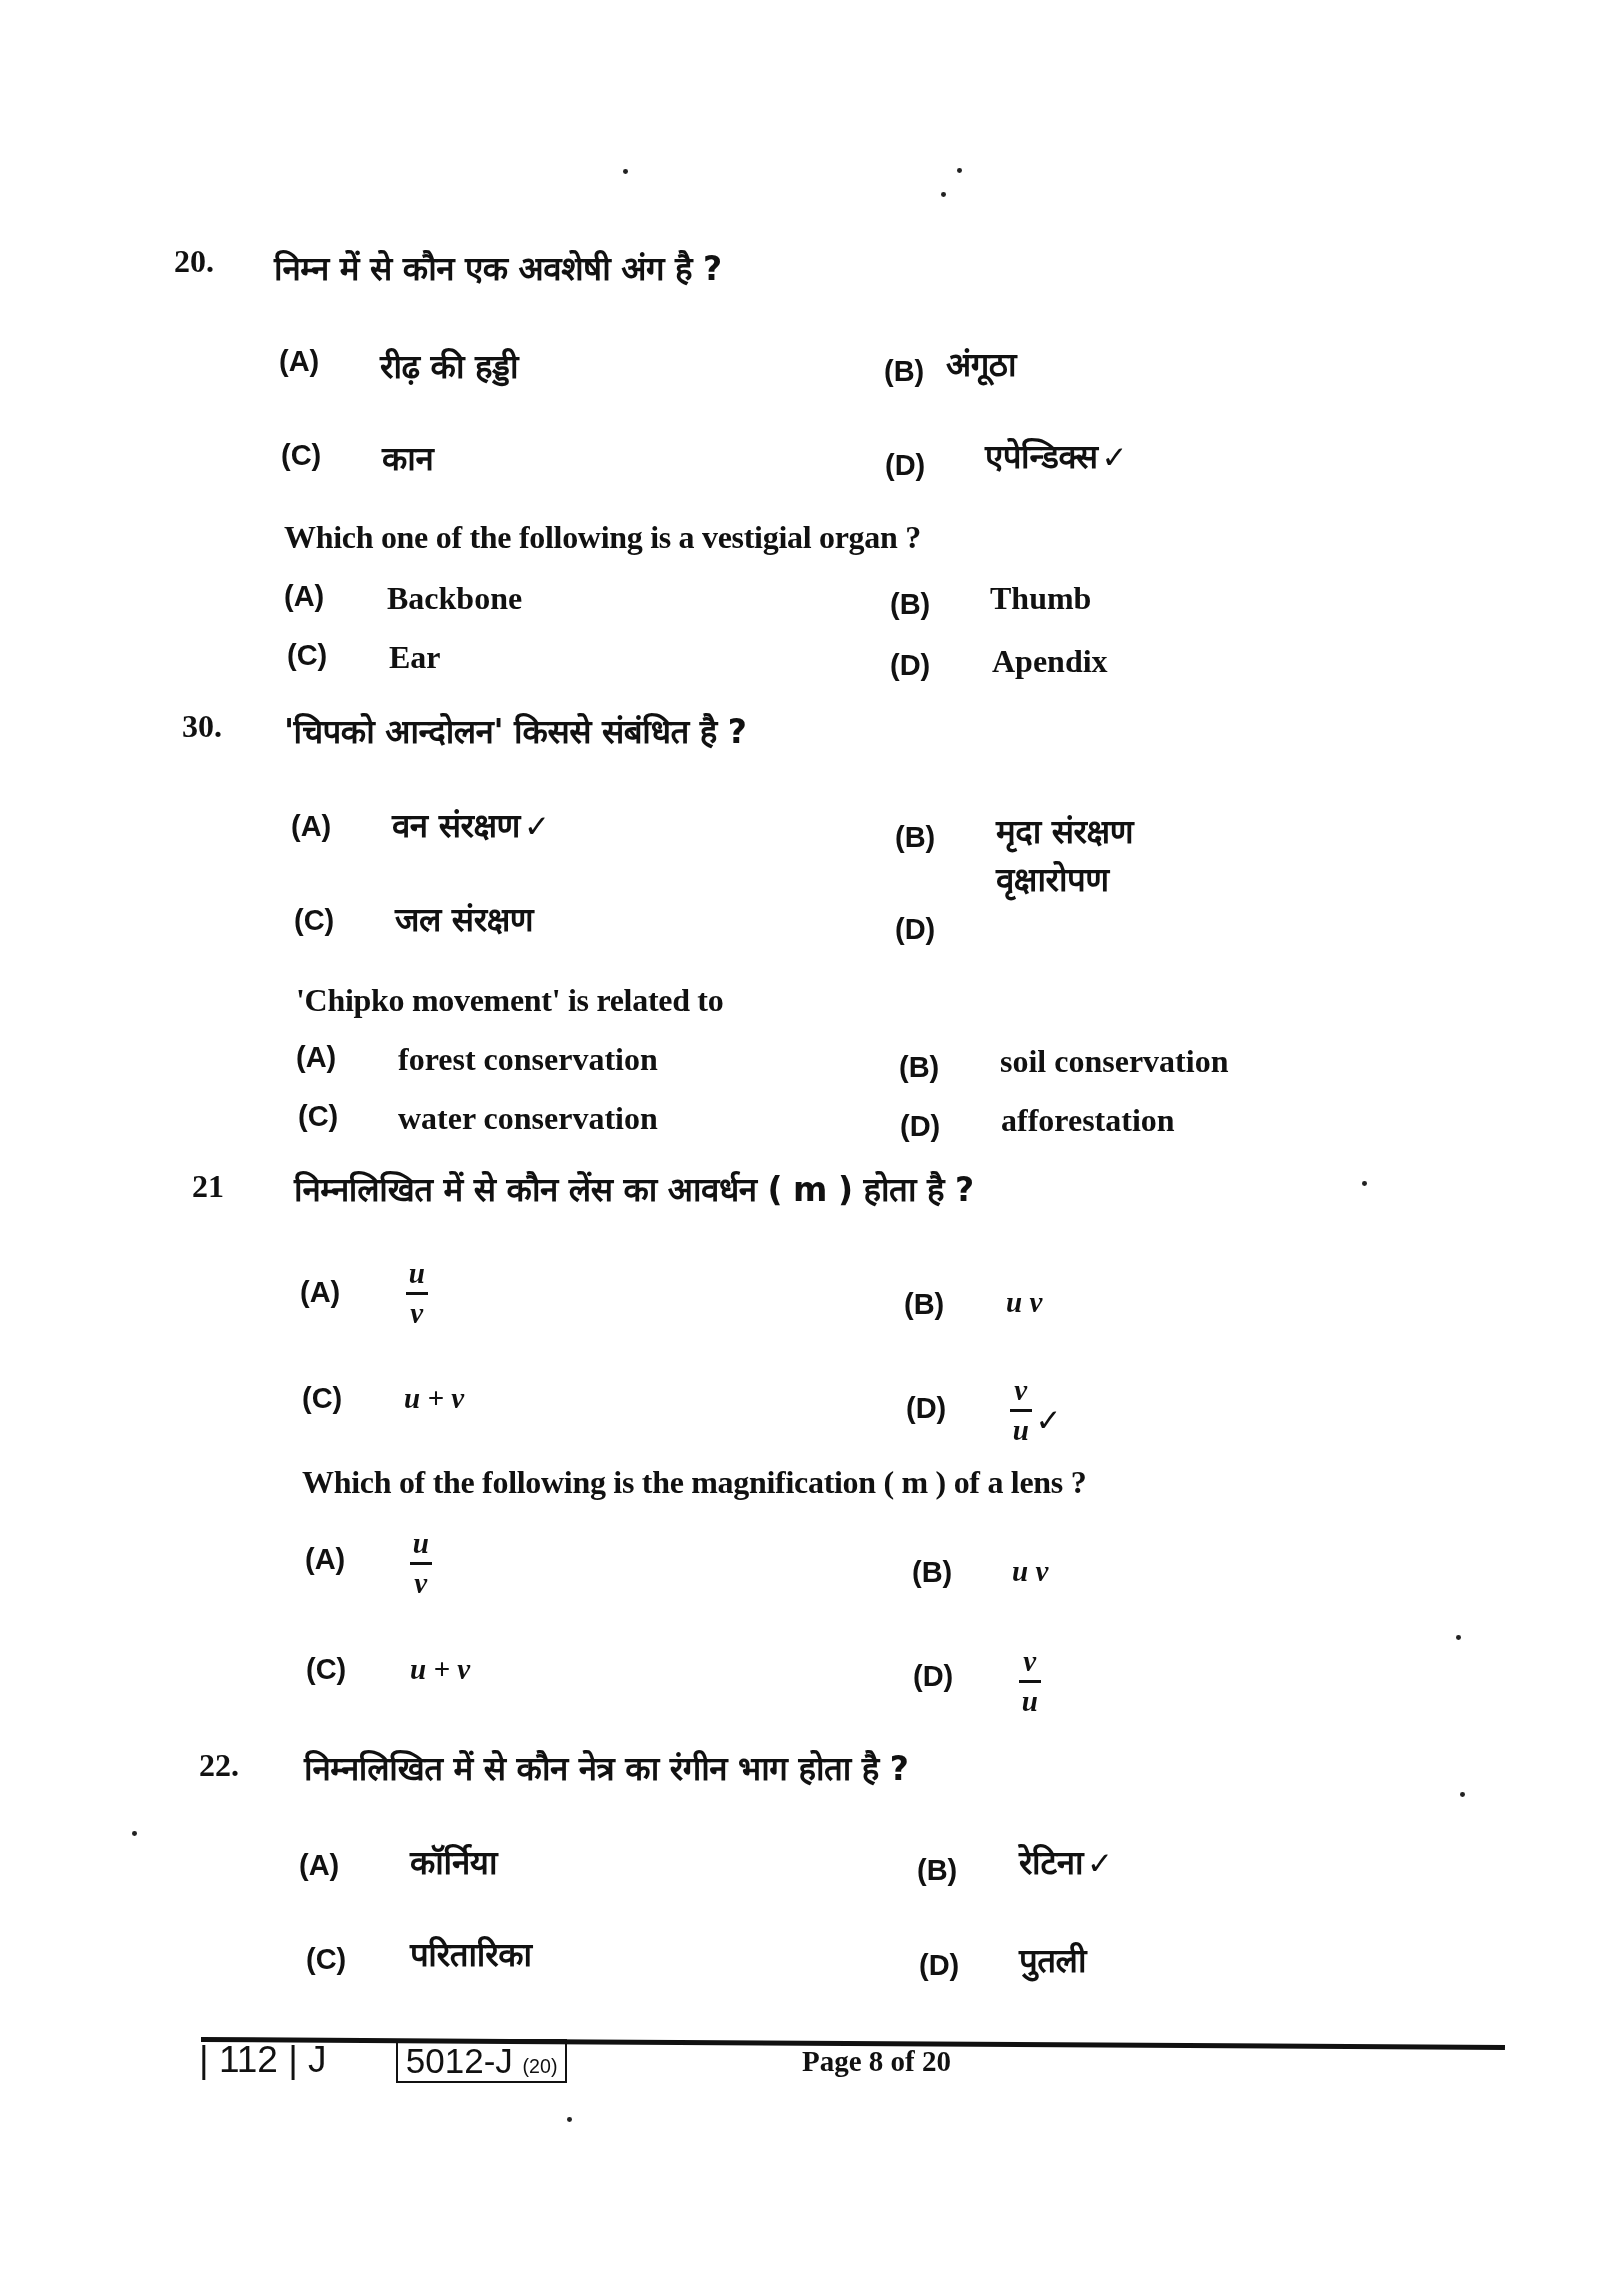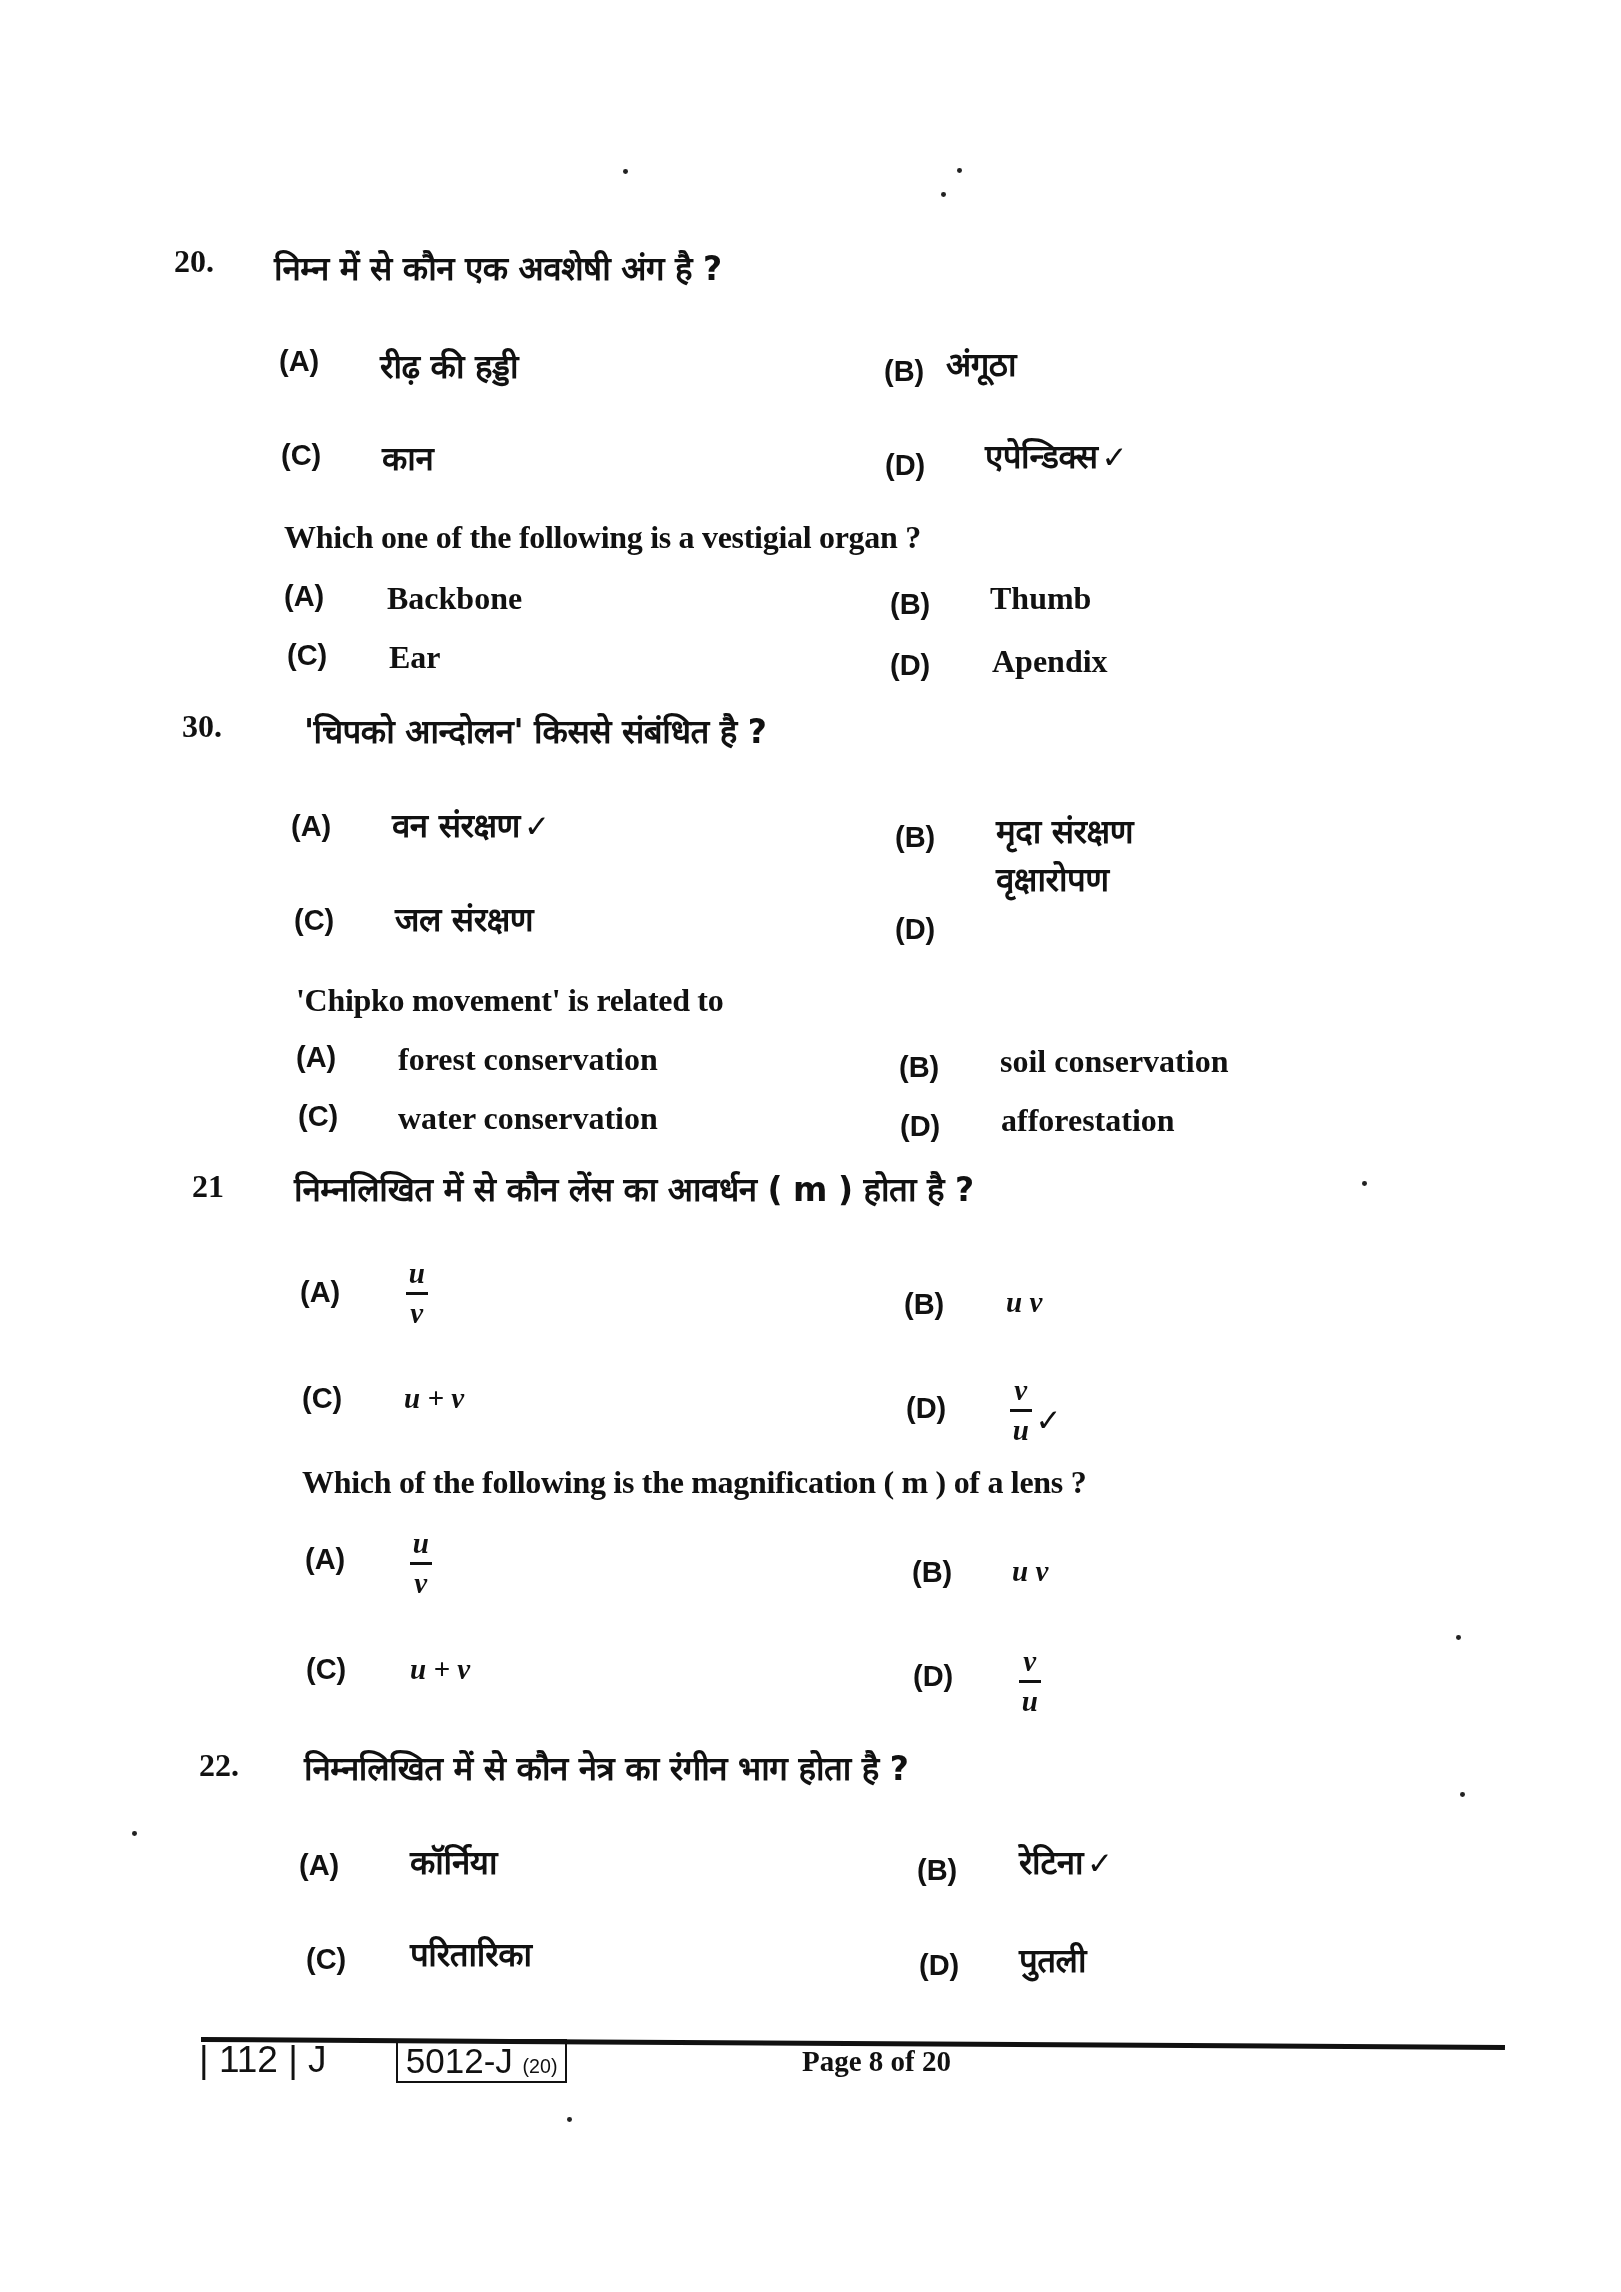--- a/index.html
+++ b/index.html
@@ -54,21 +54,21 @@
   <span class="abs lbl" style="left:890px;top:588px;">(B)</span>
   <span class="abs opt" style="left:990px;top:580px;">Thumb</span>
   <span class="abs lbl" style="left:287px;top:639px;">(C)</span>
   <span class="abs opt" style="left:389px;top:639px;">Ear</span>
   <span class="abs lbl" style="left:890px;top:649px;">(D)</span>
   <span class="abs opt" style="left:992px;top:643px;">Apendix</span>
 </div>
 
 <div>
   <span class="abs qnum" style="left:182px;top:708px;">30.</span>
-  <span class="abs hin" style="left:284px;top:708px;margin-left:20px;">'चिपको आन्दोलन' किससे संबंधित है ?</span>
+  <span class="abs hin" style="left:284px;top:708px;">'चिपको आन्दोलन' किससे संबंधित है ?</span>
 
   <span class="abs lbl" style="left:291px;top:810px;">(A)</span>
   <span class="abs hin" style="left:392px;top:802px;"><span>वन संरक्षण</span><span class="tick">✓</span></span>
   <span class="abs lbl" style="left:895px;top:821px;">(B)</span>
   <span class="abs hin" style="left:996px;top:808px;">मृदा संरक्षण</span>
 
   <span class="abs lbl" style="left:294px;top:904px;">(C)</span>
   <span class="abs hin" style="left:395px;top:896px;">जल संरक्षण</span>
   <span class="abs lbl" style="left:895px;top:913px;">(D)</span>
   <span class="abs hin" style="left:996px;top:856px;">वृक्षारोपण</span>

